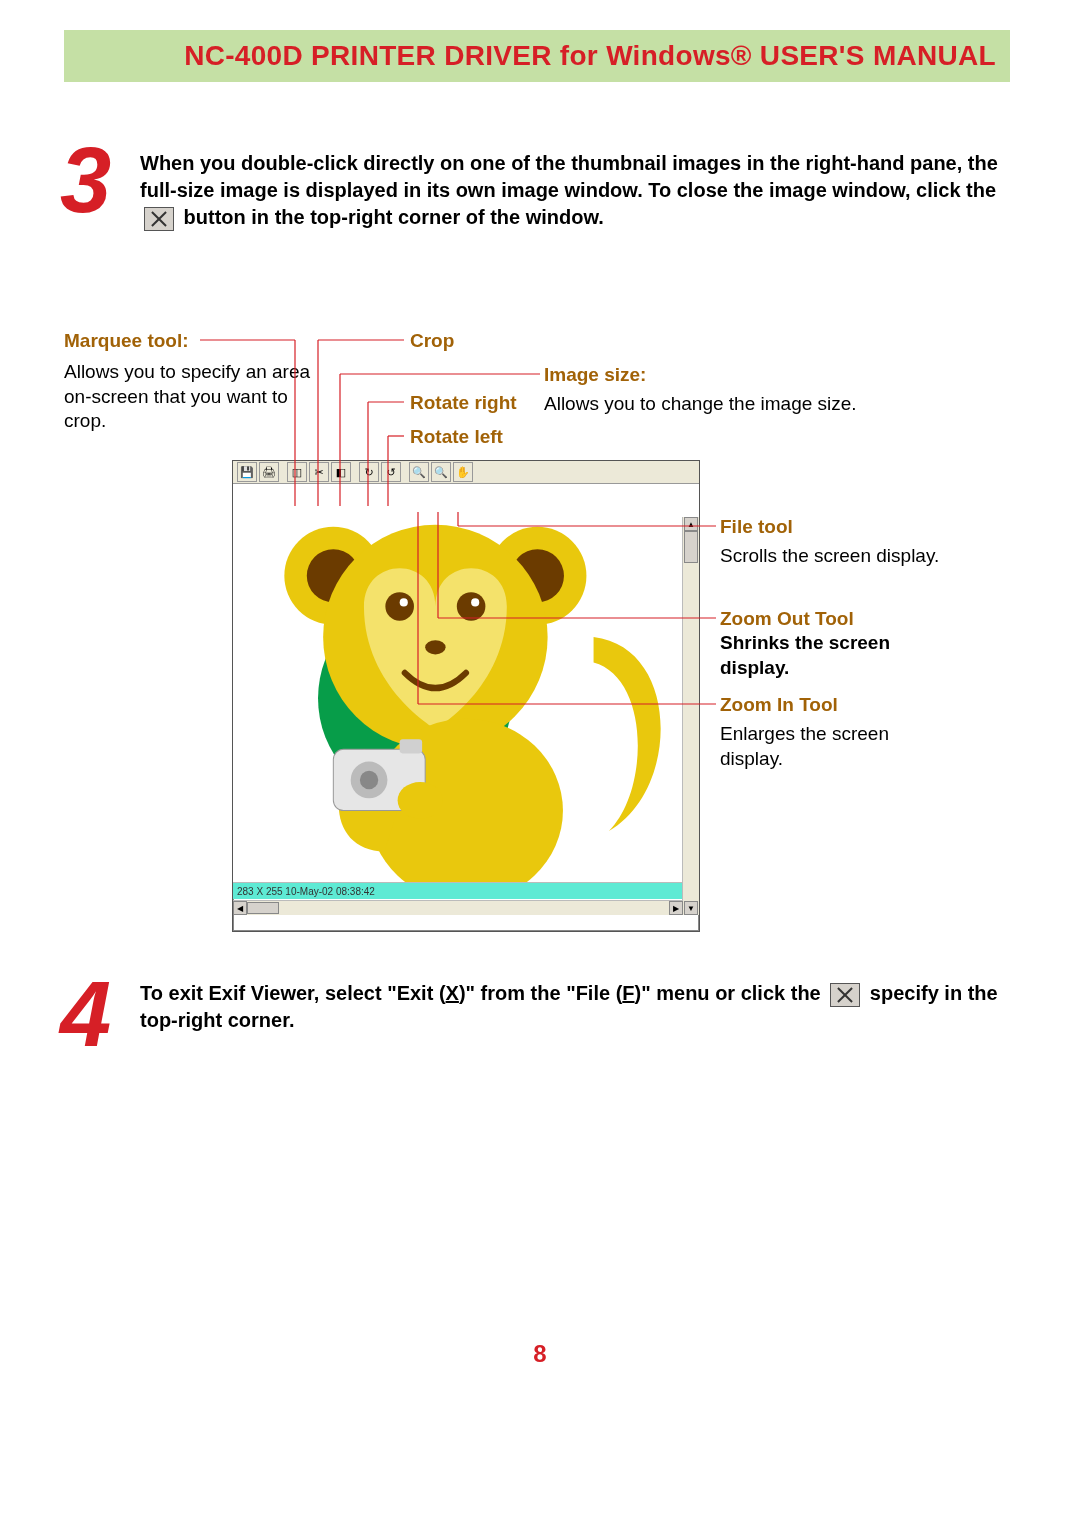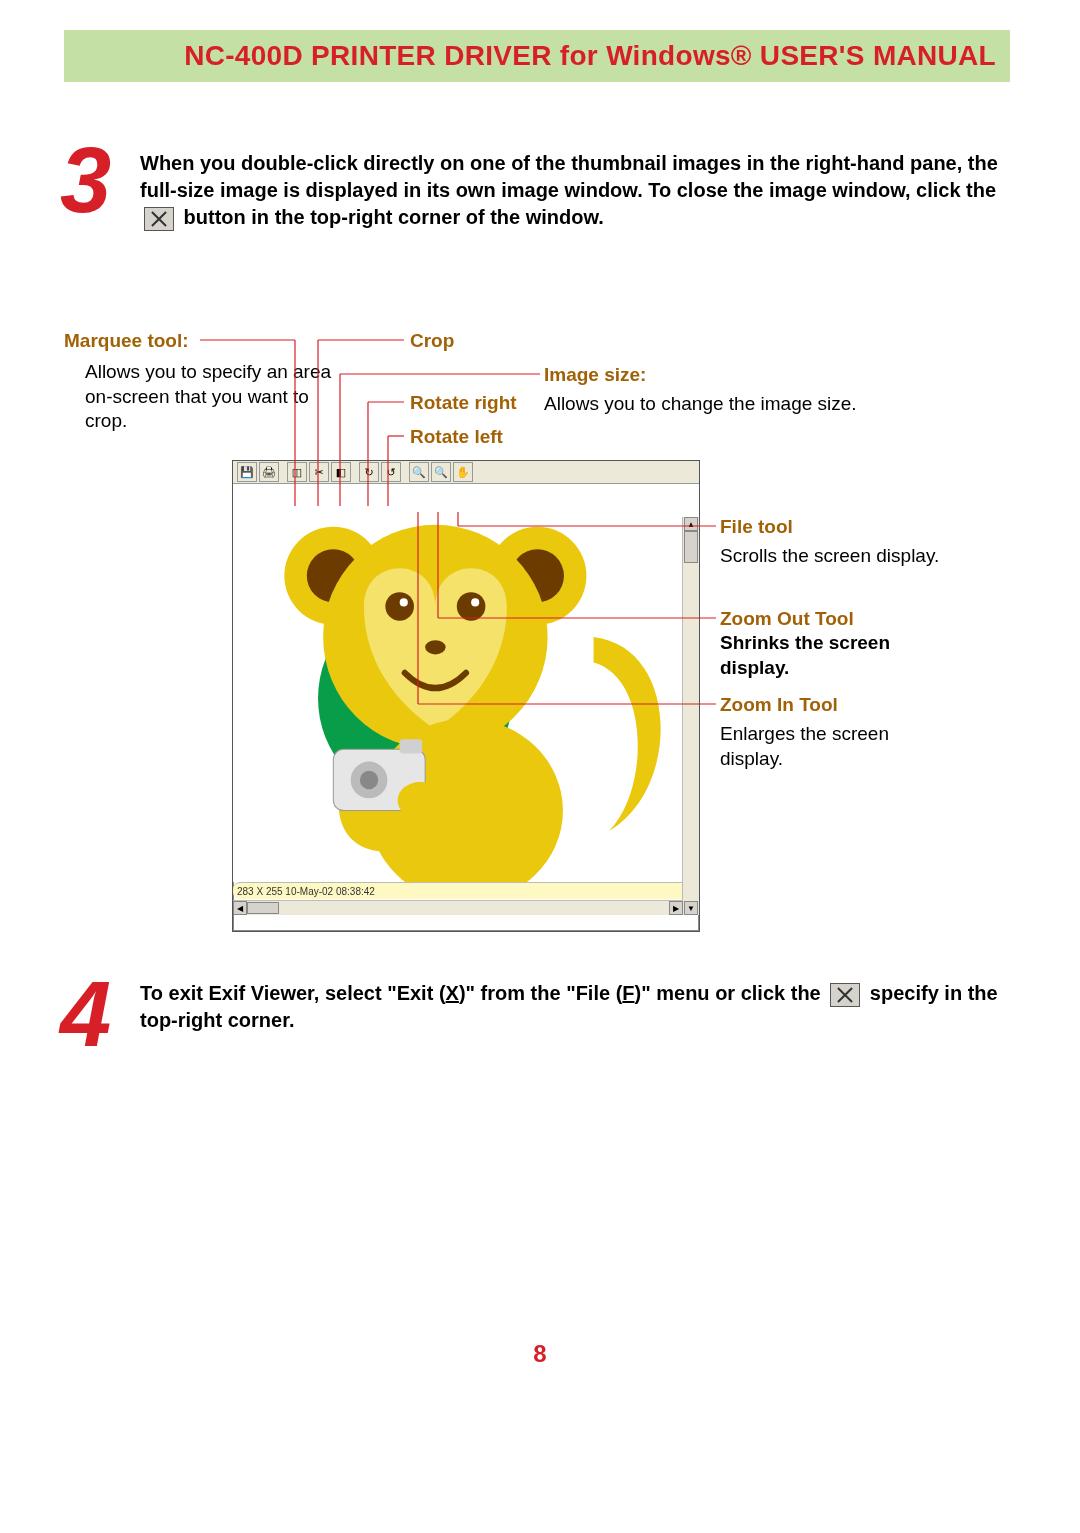--- a/index.html
+++ b/index.html
@@ -62,21 +62,21 @@
     width: 20px; height: 2px;
     background: #333;
   }
   .close-icon::before { transform: rotate(45deg); }
   .close-icon::after  { transform: rotate(-45deg); }
 
   .label-red { color: #a16207; font-weight: bold; font-size: 19px; }
   .label-desc { color: #000; font-size: 19px; line-height: 1.3; }
 
   .lbl-marquee-t { position: absolute; left: 64px;  top: 330px; }
-  .lbl-marquee-d { position: absolute; left: 64px;  top: 360px; width: 260px; margin-left: 21px; }
+  .lbl-marquee-d { position: absolute; left: 64px;  top: 360px; width: 260px; }
   .lbl-crop-t    { position: absolute; left: 410px; top: 330px; }
   .lbl-rotr-t    { position: absolute; left: 410px; top: 392px; }
   .lbl-rotl-t    { position: absolute; left: 410px; top: 426px; }
   .lbl-imgsz-t   { position: absolute; left: 544px; top: 364px; }
   .lbl-imgsz-d   { position: absolute; left: 544px; top: 392px; width: 400px; }
   .lbl-hand-t    { position: absolute; left: 720px; top: 516px; }
   .lbl-hand-d    { position: absolute; left: 720px; top: 544px; width: 220px; }
   .lbl-zoomo-t   { position: absolute; left: 720px; top: 608px; }
   .lbl-zoomo-d   { position: absolute; left: 720px; top: 631px; width: 220px; font-weight: bold; }
   .lbl-zoomi-t   { position: absolute; left: 720px; top: 694px; }
@@ -143,25 +143,24 @@
     font-size: 11px;
   }
   .tb-sep { width: 4px; }
   .shot .canvas {
     position: relative;
     width: 100%; height: calc(100% - 18px - 16px - 22px - 16px);
     background: #fff;
     overflow: hidden;
   }
   .shot .statusbar {
-    height: 16px; background: #fef9c3;
+    height: 16px; background: #5eead4;
     font-size: 10px; color: #333;
     display: flex; align-items: center; padding-left: 4px;
     border-top: 1px solid #bbb;
-    border-radius: 7px;
   }
   .shot .scroll-h, .shot .scroll-v { background: #ece9d8; position: absolute; }
   .shot .scroll-v { right: 0; top: 56px; bottom: 16px; width: 16px; border-left:1px solid #bbb;}
   .shot .scroll-h { left: 0; right: 16px; bottom: 16px; height: 14px; border-top:1px solid #bbb;}
   .shot .scroll-h .thumb, .shot .scroll-v .thumb { background:#d6d2cc; border:1px solid #888; }
   .shot .scroll-h .thumb { position:absolute; left:14px; width:30px; top:1px; bottom:1px;}
   .shot .scroll-v .thumb { position:absolute; top:14px; height:30px; left:1px; right:1px;}
   .shot .scroll-h .arr, .shot .scroll-v .arr { position:absolute; width:12px; height:12px; background:#d6d2cc; border:1px solid #888; font-size:8px; display:flex; align-items:center; justify-content:center;}
   .shot .scroll-h .arr.l{left:0;top:0;} .shot .scroll-h .arr.r{right:0;top:0;}
   .shot .scroll-v .arr.u{top:0;left:1px;} .shot .scroll-v .arr.d{bottom:0;left:1px;}

